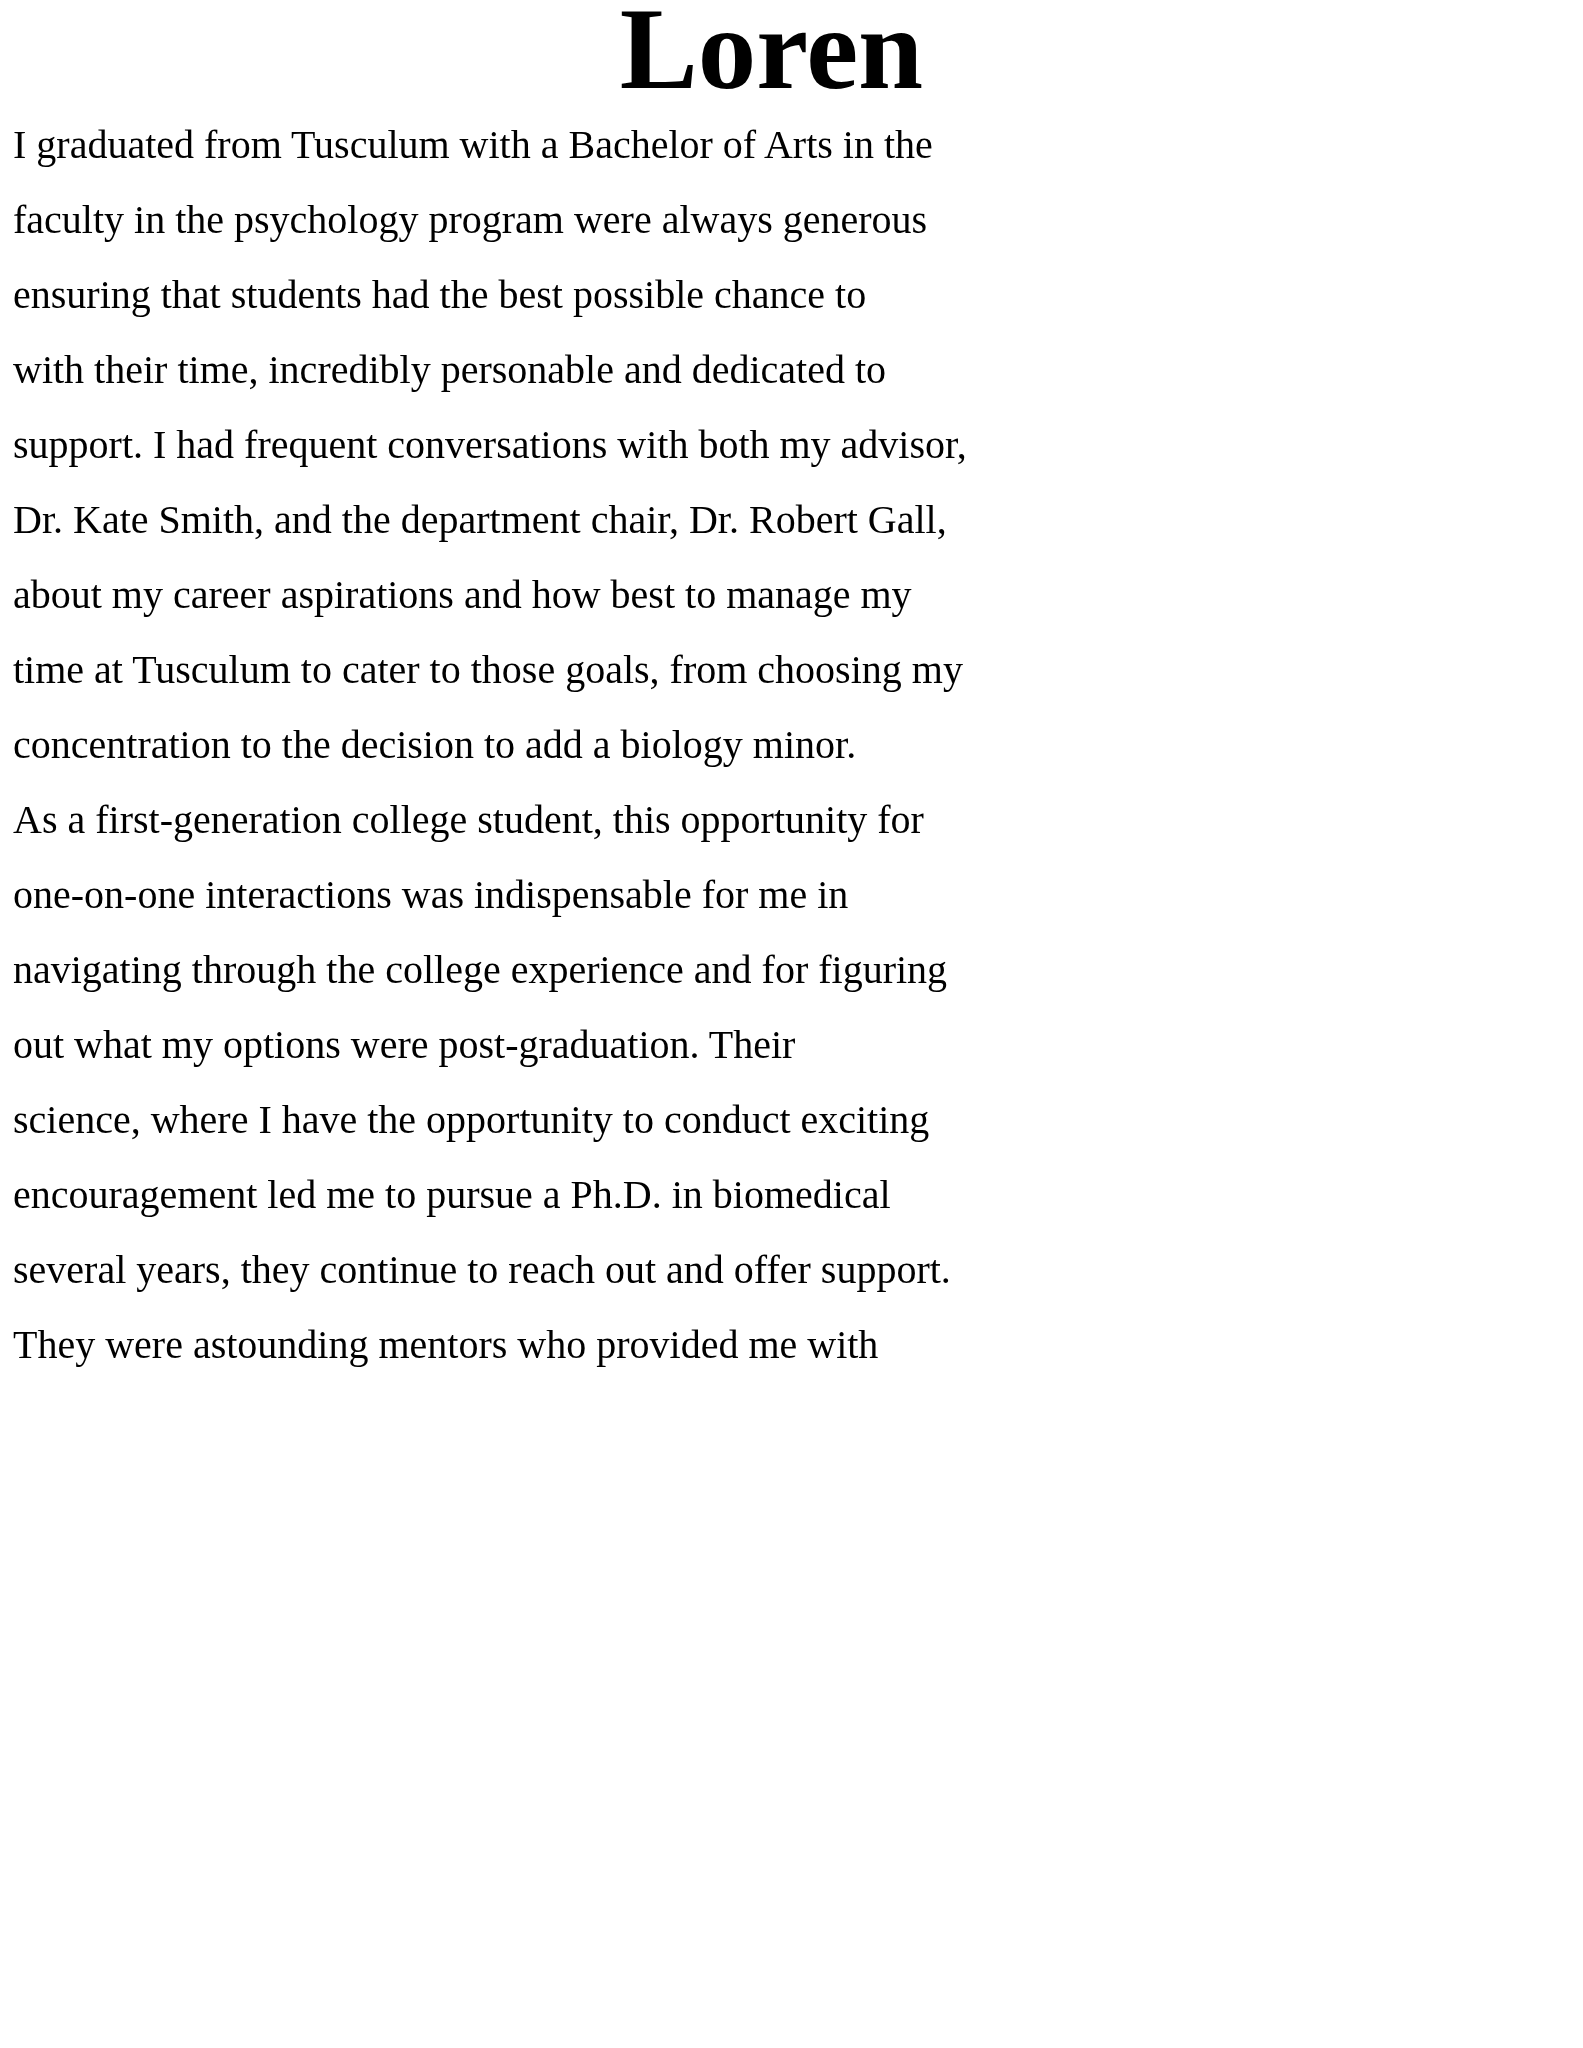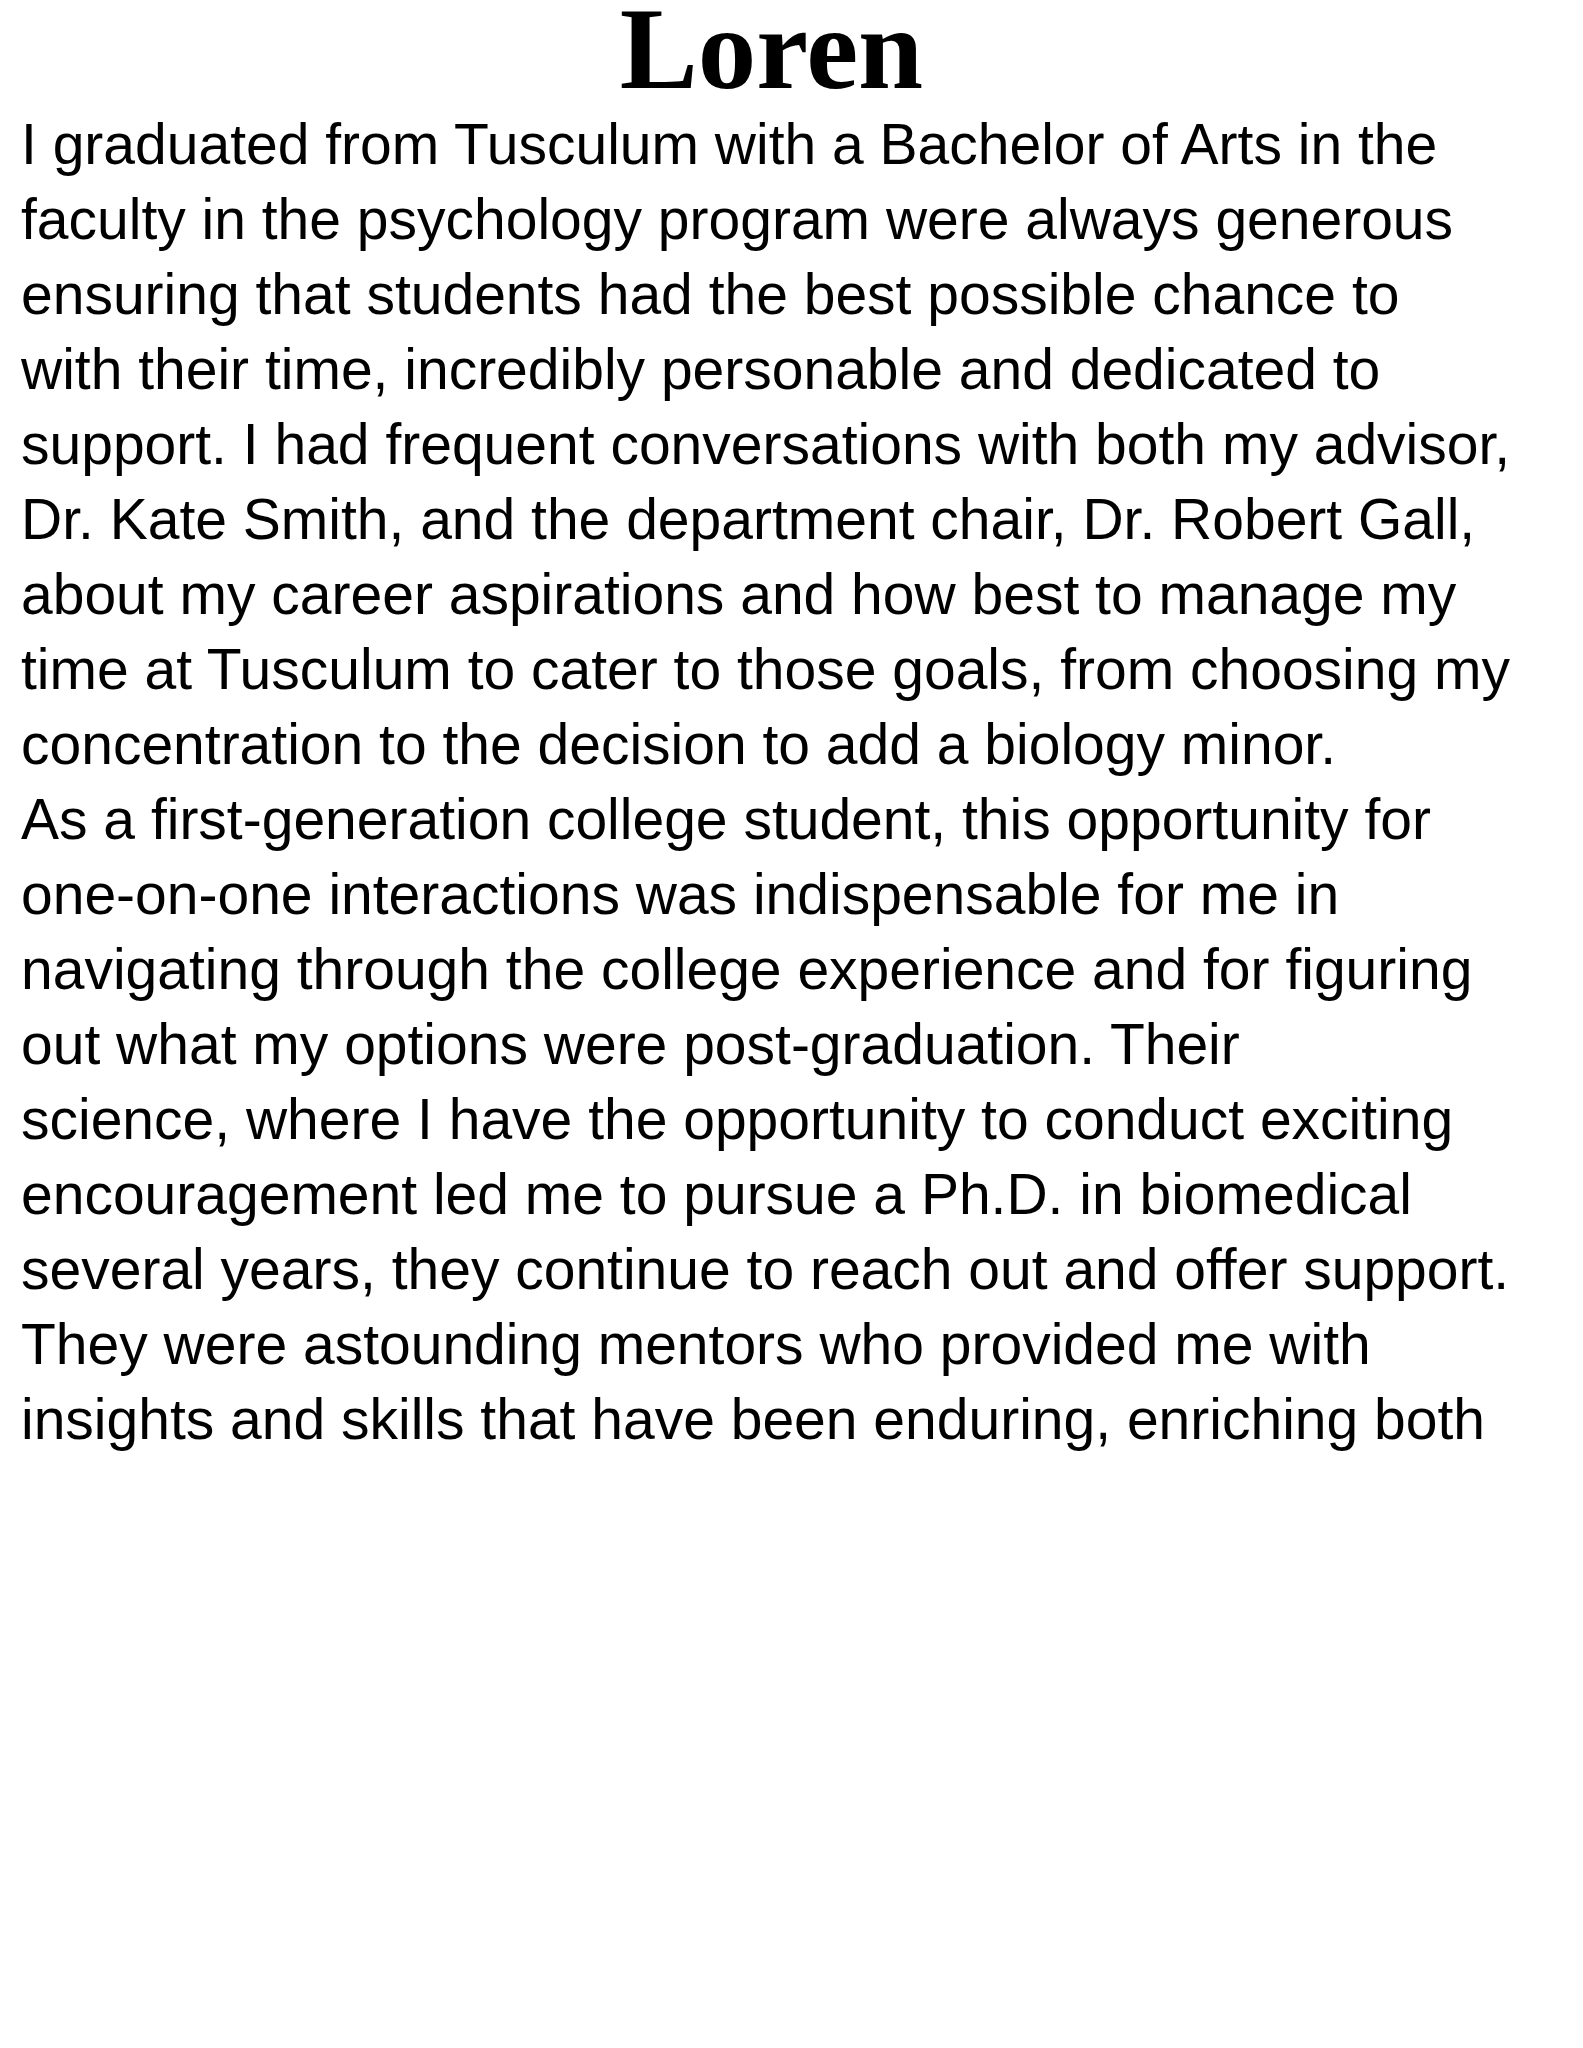--- a/index.html
+++ b/index.html
@@ -23,24 +23,24 @@
     font-family: "Liberation Serif", "DejaVu Serif", serif;
     font-weight: bold;
     font-size: 117px;
     line-height: 117px;
     text-align: center;
     margin: -10px 0 0 0;
     padding: 0 40px 0 0;
     letter-spacing: 0px;
   }
   .body-text {
-    font-family: Liberation Sans, sans-serif;
-    font-size: 57px;
+    font-family: Liberation Serif, serif;
+    font-size: 40px;
     line-height: 75px;
-    padding-left: 21px;
+    padding-left: 13px;
     margin: 0;
   }
   .line {
     white-space: nowrap;
   }
 </style>
 </head>
 <body>
 
 <div class="page">
@@ -57,15 +57,14 @@
     <div class="line">time at Tusculum to cater to those goals, from choosing my</div>
     <div class="line">concentration to the decision to add a biology minor.</div>
     <div class="line">As a first-generation college student, this opportunity for</div>
     <div class="line">one-on-one interactions was indispensable for me in</div>
     <div class="line">navigating through the college experience and for figuring</div>
     <div class="line">out what my options were post-graduation. Their</div>
     <div class="line">science, where I have the opportunity to conduct exciting</div>
     <div class="line">encouragement led me to pursue a Ph.D. in biomedical</div>
     <div class="line">several years, they continue to reach out and offer support.</div>
     <div class="line">They were astounding mentors who provided me with</div>
-    <div class="line">insights and skills that have been enduring, enriching both</div>
   </div>
 </div>
 
 </body></html>

